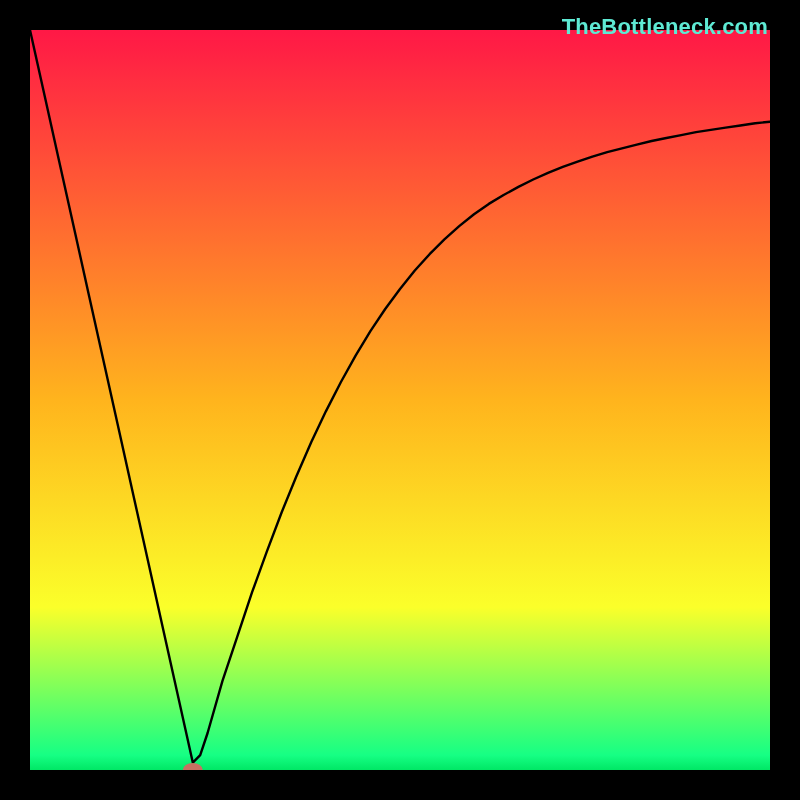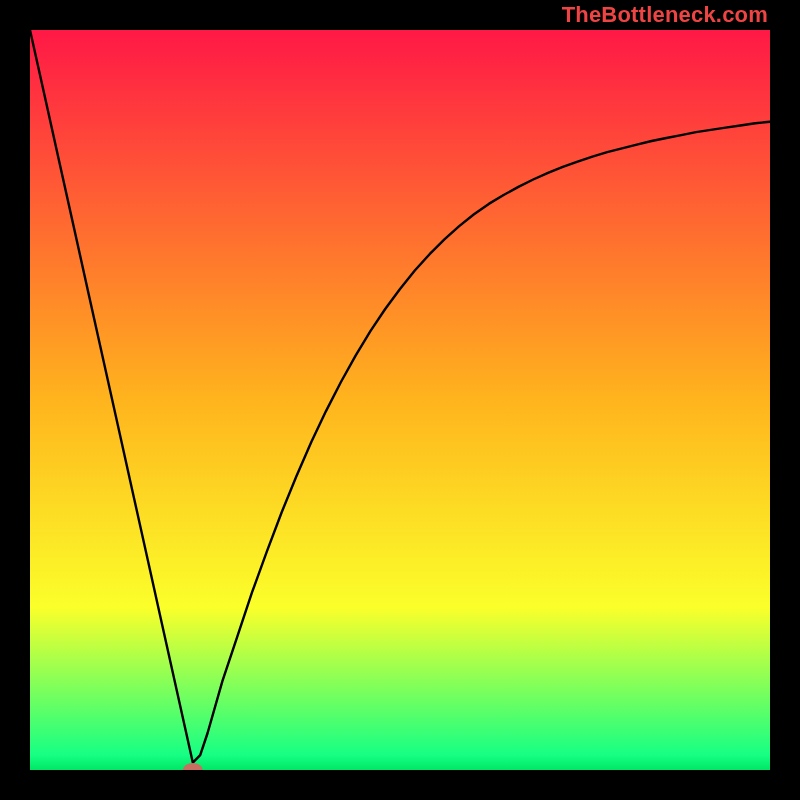--- a/index.html
+++ b/index.html
@@ -20,26 +20,26 @@
   }
   .plot {
     position: absolute;
     left: 0;
     top: 0;
     width: 740px;
     height: 740px;
   }
   .watermark {
     position: absolute;
-    top: 2px;
+    top: 14px;
     right: 32px;
     font-family: Arial, Helvetica, sans-serif;
     font-size: 22px;
     font-weight: 600;
-    color: #ef4444;
+    color: #5eead4;
     letter-spacing: 0.2px;
   }
 </style>
 </head>
 <body>
 
 <div class="frame">
   <svg class="plot" viewBox="0 0 740 740" preserveAspectRatio="none">
     <defs>
       <linearGradient id="bg-grad" x1="0" y1="0" x2="0" y2="1">

